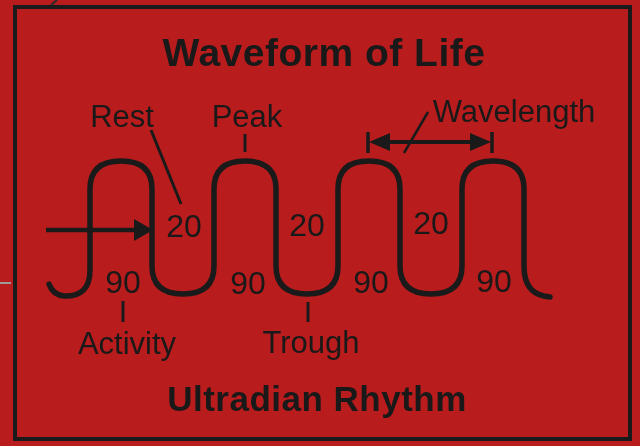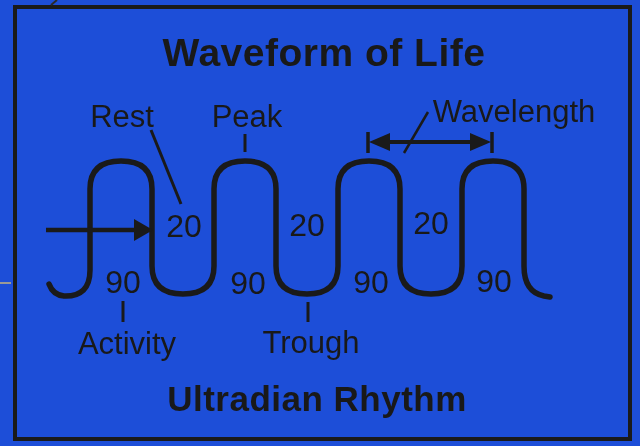--- a/index.html
+++ b/index.html
@@ -4,21 +4,21 @@
 <style>
   html, body {
     margin: 0;
     padding: 0;
     background: #ffffff;
   }
   .stage {
     position: relative;
     width: 640px;
     height: 446px;
-    background: #1d4ed8;
+    background: #b91c1c;
     font-family: "Liberation Sans", sans-serif;
     overflow: hidden;
   }
   svg { position: absolute; left: 0; top: 0; display: block; }
   text {
     fill: #191919;
     font-family: "Liberation Sans", sans-serif;
   }
   .t-title { font-size: 39px; font-weight: 700; letter-spacing: 0.5px; }
   .t-sub   { font-size: 35px; font-weight: 700; letter-spacing: 0.5px; }

